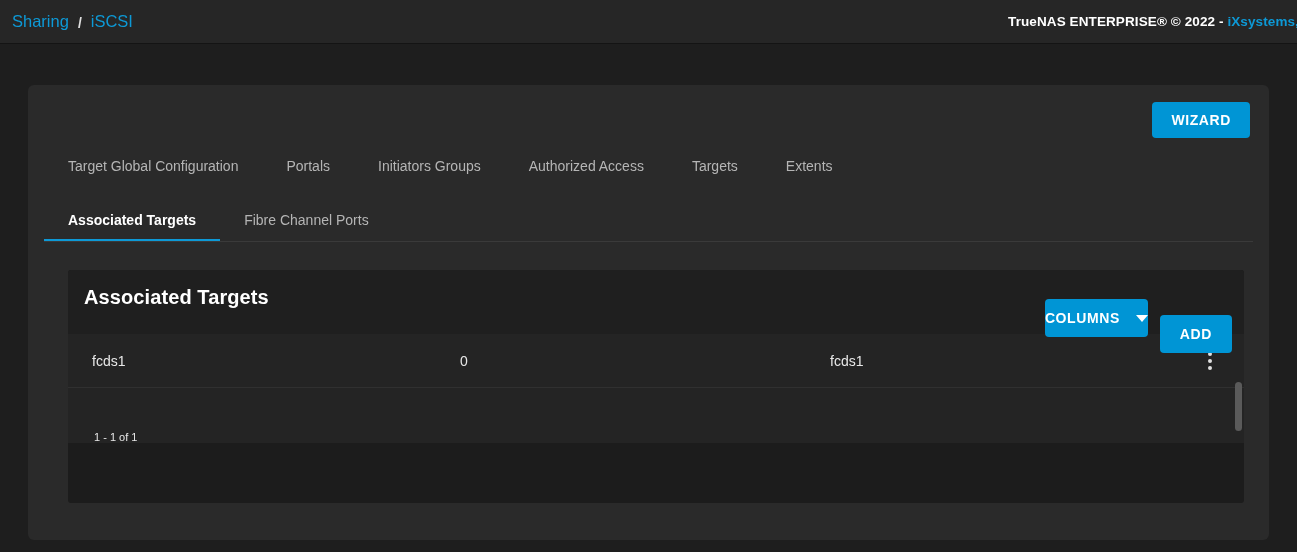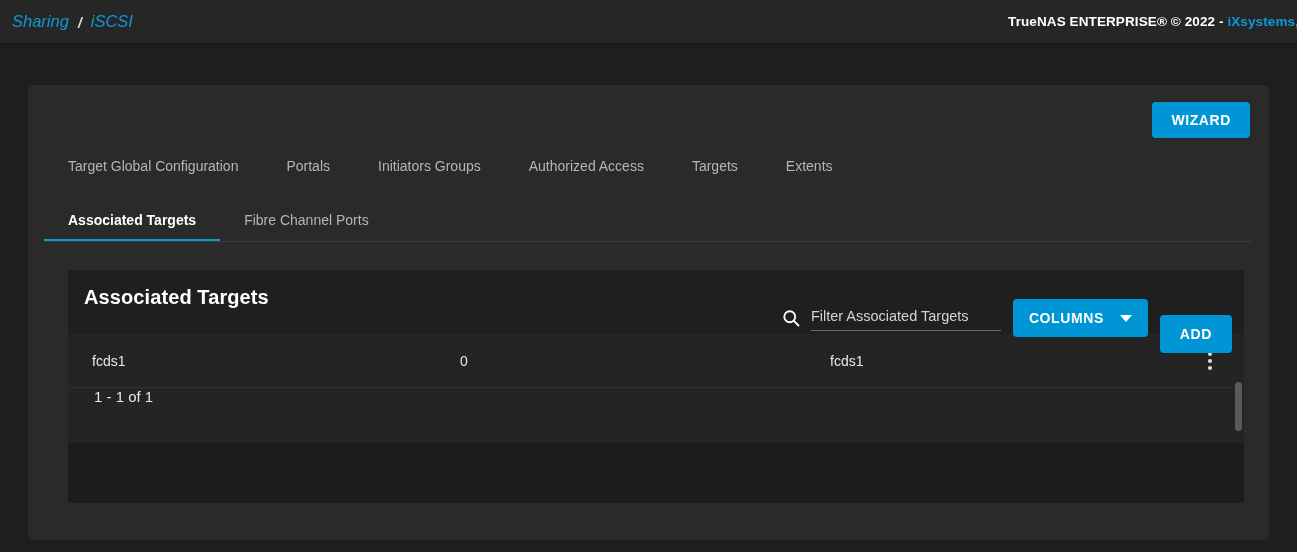--- a/index.html
+++ b/index.html
@@ -29,21 +29,20 @@
     align-items: center;
     justify-content: space-between;
     padding: 0 0 0 12px;
   }
 
   .breadcrumb {
     display: flex;
     align-items: flex-end;
     font-size: 16.5px;
     white-space: nowrap;
-    font-style: italic;
   }
   .crumb-link {
     color: #0d99d6;
     text-decoration: none;
     cursor: pointer;
   }
   .crumb-sep {
     color: #e0e0e0;
     font-weight: bold;
     margin: 0 9px;
@@ -221,21 +220,21 @@
     font-family: "Liberation Sans", sans-serif;
     font-size: 14px;
     font-weight: bold;
     letter-spacing: 0.6px;
     cursor: pointer;
     display: flex;
     align-items: center;
     justify-content: center;
   }
   .columns-btn {
-    padding: 0 16px;
+    padding: 0 0;
     gap: 16px;
   }
   .add-btn {
     padding: 0 20px;
     margin-top: 32px;
   }
   .caret {
     width: 0; height: 0;
     border-left: 6px solid transparent;
     border-right: 6px solid transparent;
@@ -298,23 +297,23 @@
     height: 4px;
     border-radius: 50%;
     background: #e0e0e0;
   }
 
   .tbl-footer {
     position: relative;
     height: 55px;
     background: #242424;
     display: flex;
-    align-items: flex-start;
+    align-items: flex-end;
     padding-left: 26px;
-    font-size: 15px;
+    font-size: 11px;
     color: #e8e8e8;
   }
 
   .vscroll-track {
     position: absolute;
     right: 0;
     top: -6px;
     width: 11px;
     height: 55px;
     background: transparent;
@@ -367,27 +366,20 @@
     </div>
   </div>
   <div class="tabs-divider"></div>
 
   <div class="data-card">
 
     <div class="data-head">
       <div class="data-title">Associated Targets</div>
 
       <div class="head-tools">
-        <div class="search-wrap">
-          <svg class="search-icon" viewBox="0 0 24 24" fill="none" stroke="currentColor" stroke-width="2.2" stroke-linecap="round">
-            <circle cx="10.5" cy="10.5" r="6.6"></circle>
-            <line x1="15.5" y1="15.5" x2="21" y2="21"></line>
-          </svg>
-          <input class="search-field" type="text" placeholder="Filter Associated Targets" style="">
-        </div>
 
         <button class="btn-blue columns-btn">
           <span>COLUMNS</span>
           <span class="caret"></span>
         </button>
 
         <button class="btn-blue add-btn">ADD</button>
       </div>
     </div>
 

